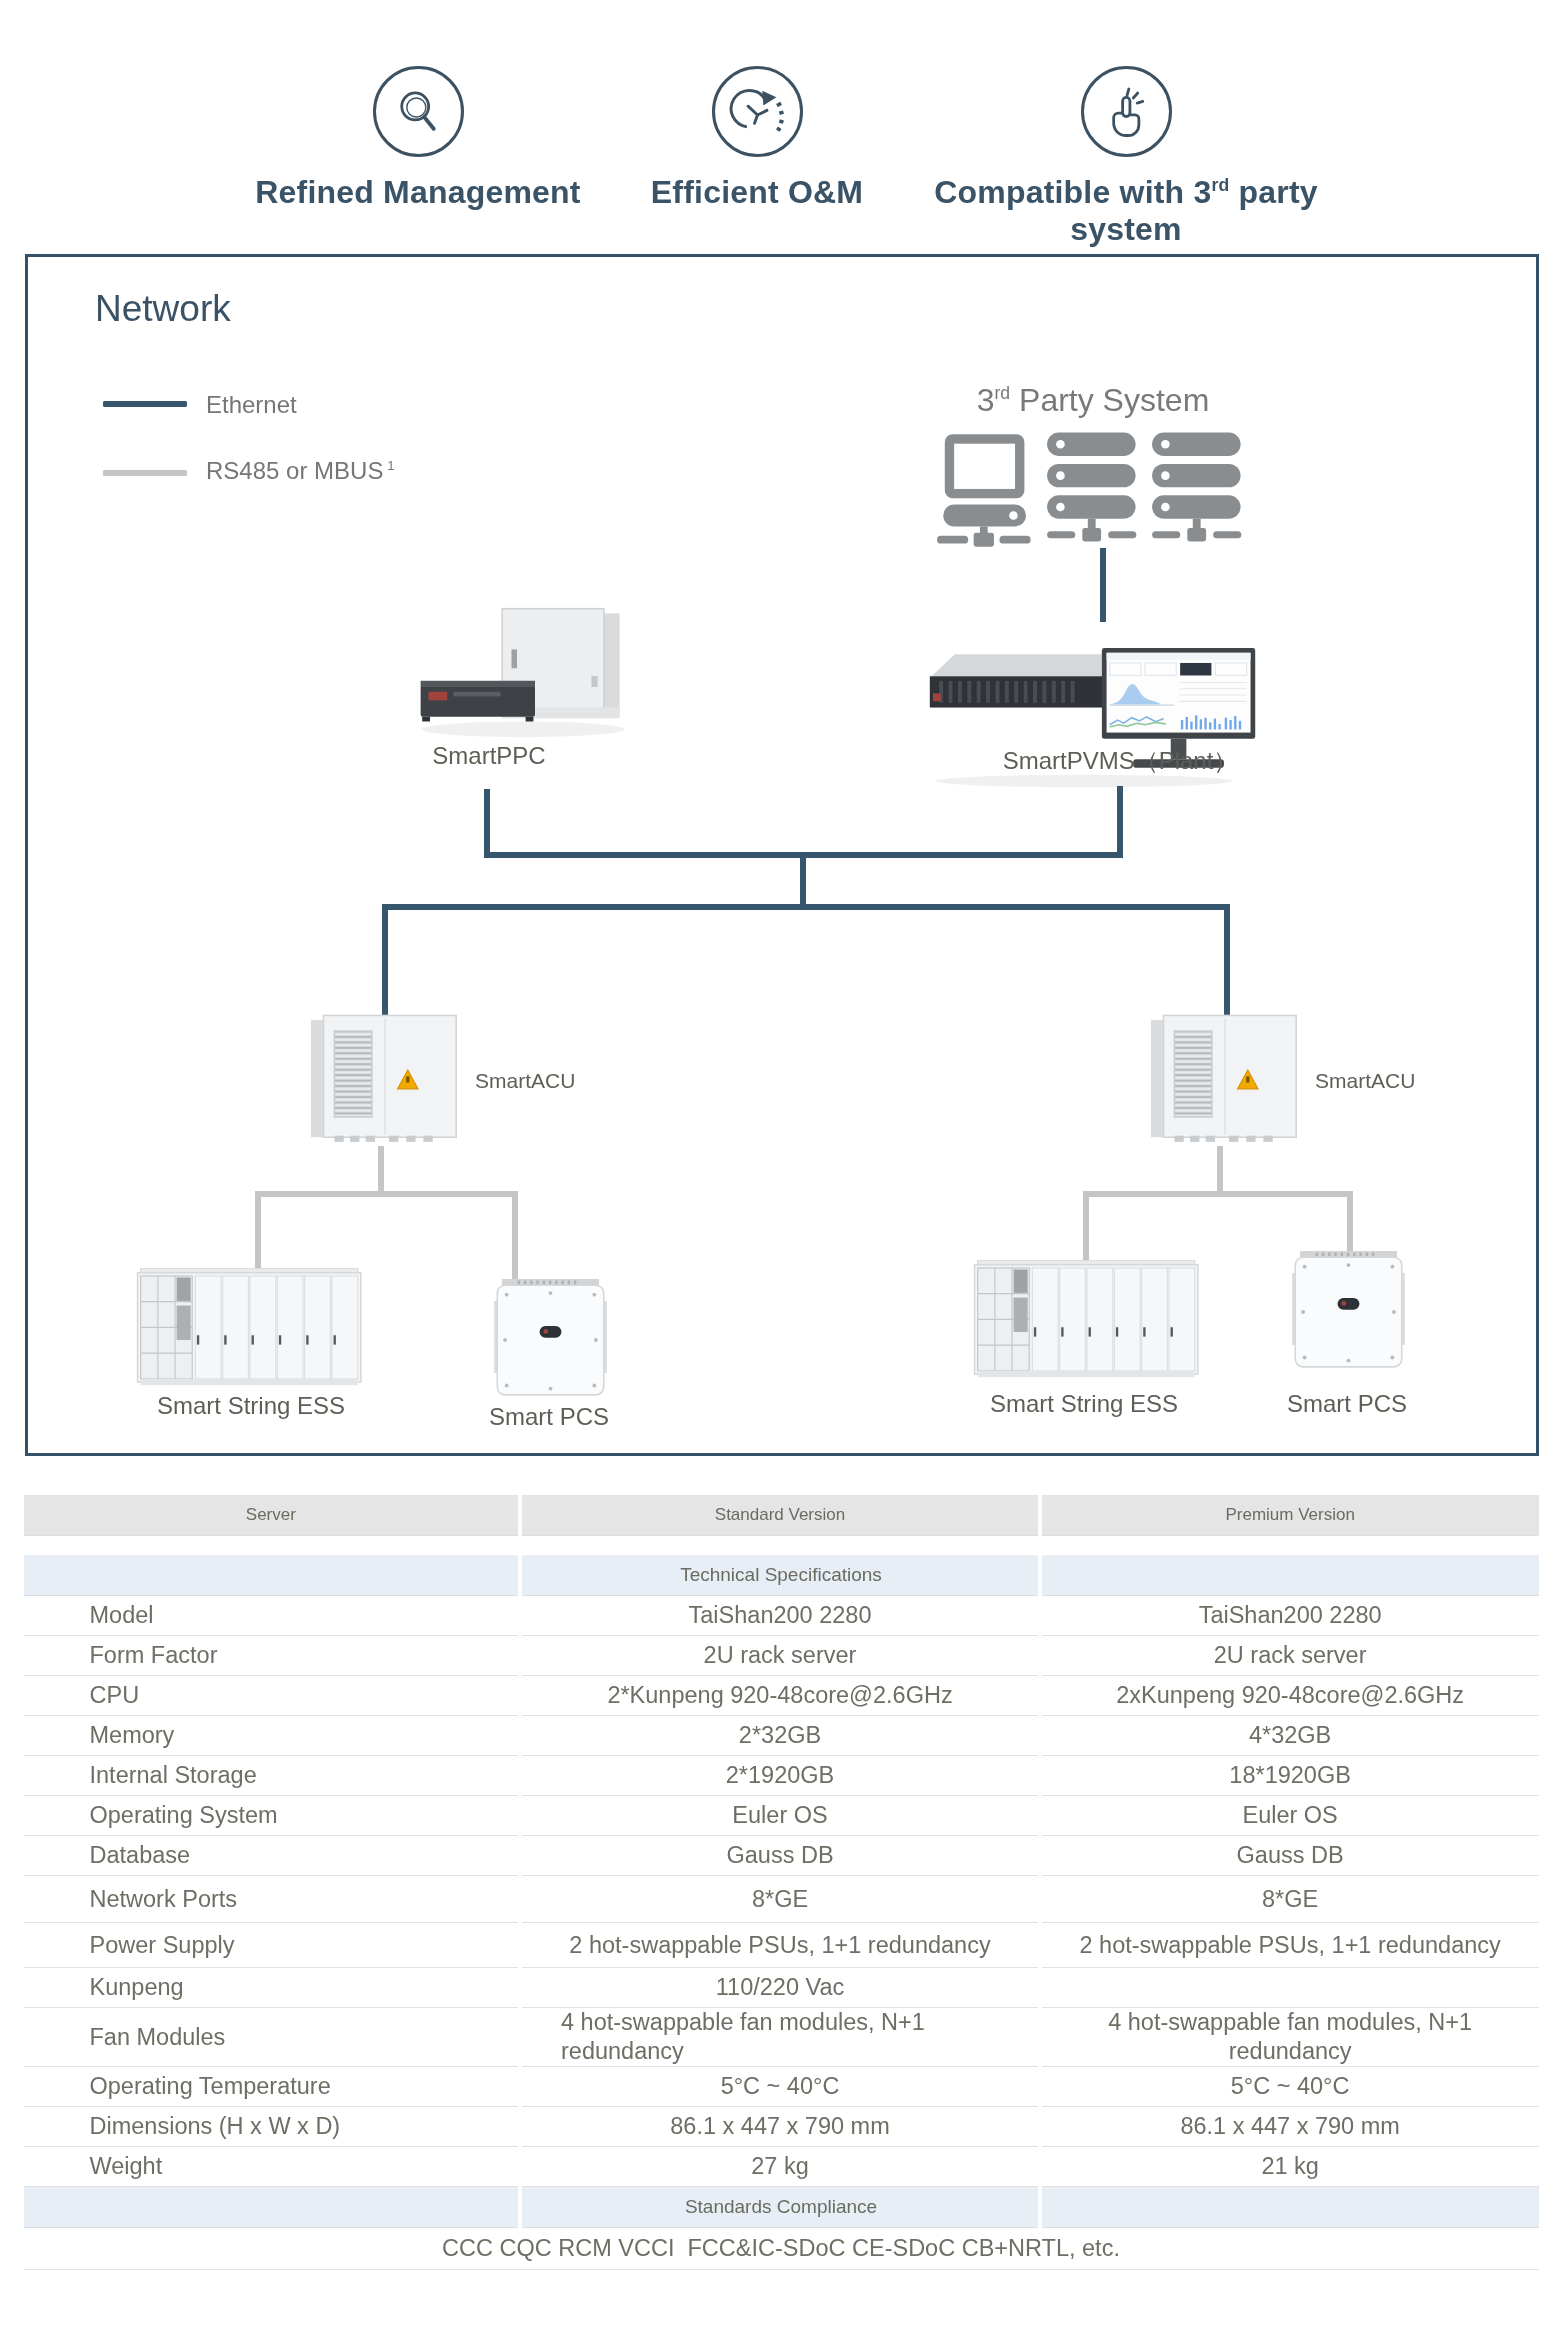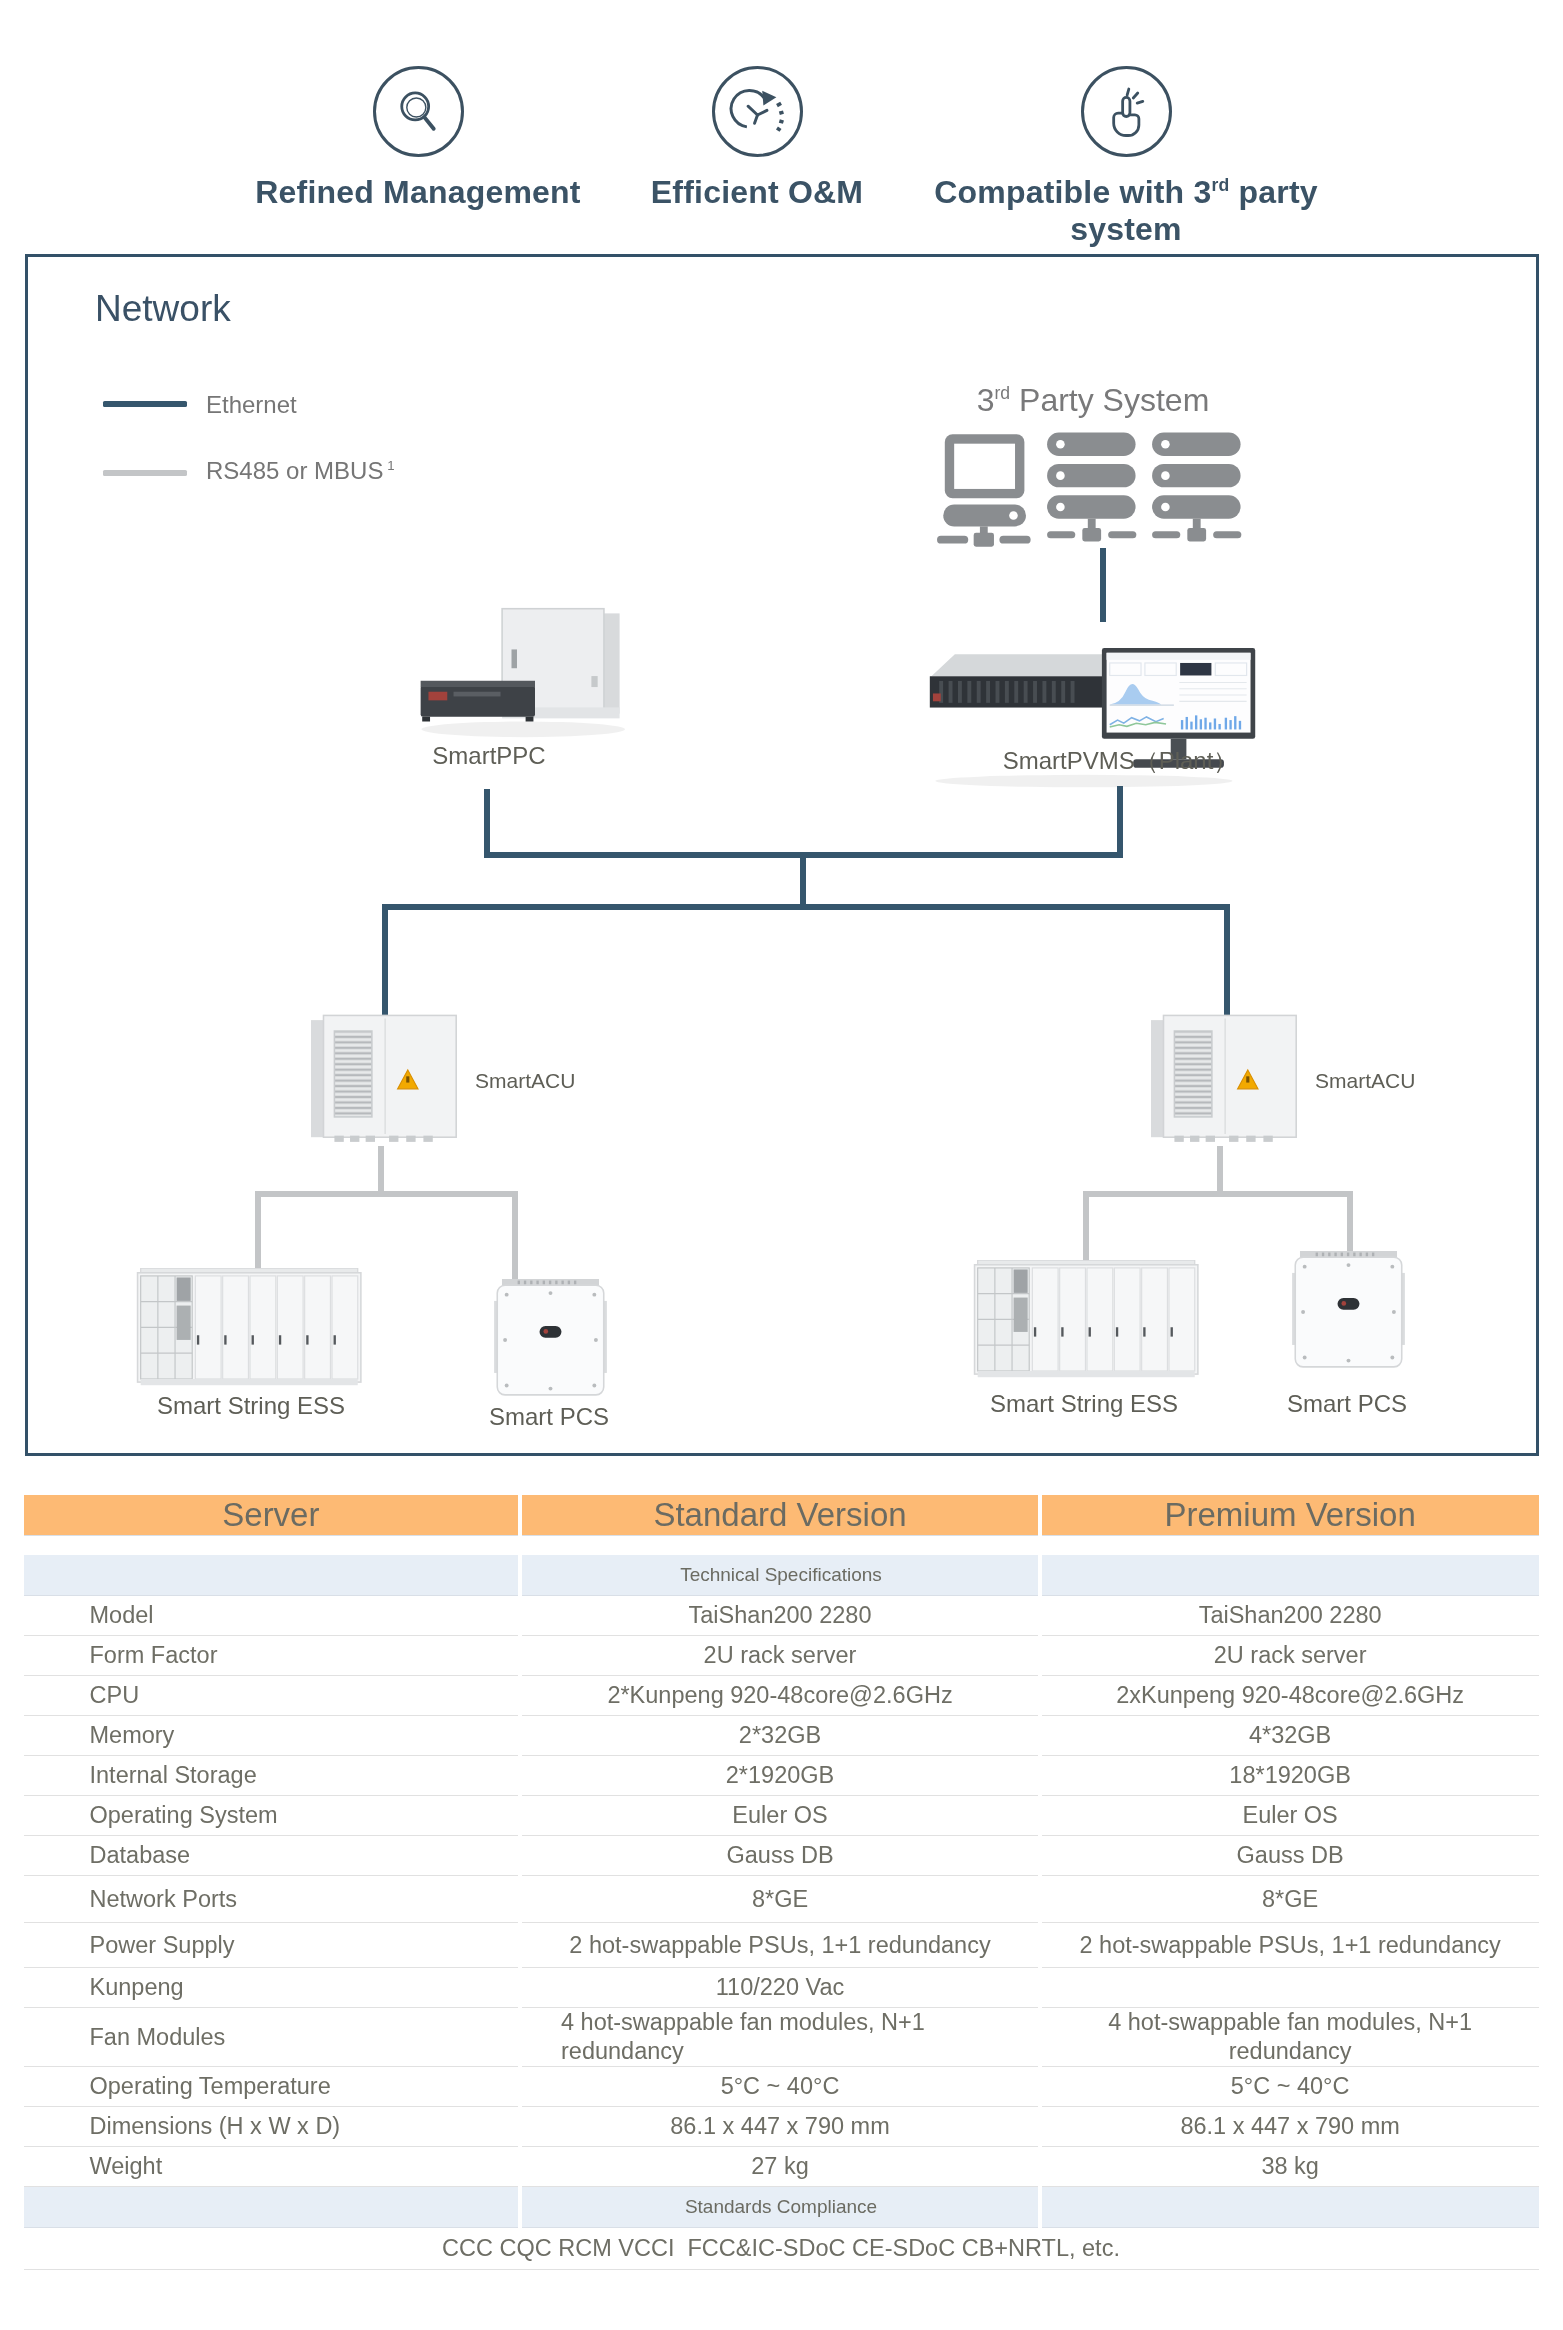--- a/index.html
+++ b/index.html
@@ -32,22 +32,22 @@
 
   .devimg{position:absolute;}
 
   
   .spec-table{position:absolute;left:23.5px;top:1495px;width:1515px;color:#6E6E65;}
   .t-row{display:flex;gap:3.9px;}
   .t-cell{box-sizing:border-box;border-bottom:1.6px solid #E1E1E1;display:flex;align-items:center;}
   .c1{width:495px;padding-left:66px;}
   .c2{width:516px;justify-content:center;text-align:left;}
   .c3{width:497px;justify-content:center;text-align:center;}
-  .t-head .t-cell{background:#fdba74;border-bottom:1.6px solid #D9DFE7;justify-content:center;
-                  padding-left:0;font-size:33px;color:#6B6B62;}
+  .t-head .t-cell{background:#e5e5e5;border-bottom:1.6px solid #D9DFE7;justify-content:center;
+                  padding-left:0;font-size:17px;color:#6B6B62;}
   .t-row{height:40px;font-size:23.5px;}
   .t-head{height:41px;}
   .spacer{height:19px;}
   .band{position:relative;height:41px;}
   .band .t-cell{background:#E7EEF6;border-bottom:1.6px solid #D9DFE7;}
   .band .band-text{position:absolute;left:0;right:0;top:0;bottom:1.6px;display:flex;
                    align-items:center;justify-content:center;font-size:19px;color:#6B6B62;}
   .t-row.h60{height:47px;}
   .t-row.h58{height:45px;}
   .t-row.h76{height:59px;}
@@ -499,21 +499,21 @@
       <div class="t-cell c3">5°C ~ 40°C</div>
     </div>
     <div class="t-row">
       <div class="t-cell c1">Dimensions (H x W x D)</div>
       <div class="t-cell c2">86.1 x 447 x 790 mm</div>
       <div class="t-cell c3">86.1 x 447 x 790 mm</div>
     </div>
     <div class="t-row">
       <div class="t-cell c1">Weight</div>
       <div class="t-cell c2">27 kg</div>
-      <div class="t-cell c3">38 kg</div>
+      <div class="t-cell c3">21 kg</div>
     </div>
 
     <div class="t-row band">
       <div class="t-cell c1"></div>
       <div class="t-cell c2"></div>
       <div class="t-cell c3"></div>
       <div class="band-text">Standards Compliance</div>
     </div>
     <div class="fullrow">CCC CQC RCM VCCI  FCC&amp;IC-SDoC CE-SDoC CB+NRTL, etc.</div>
   </div>

